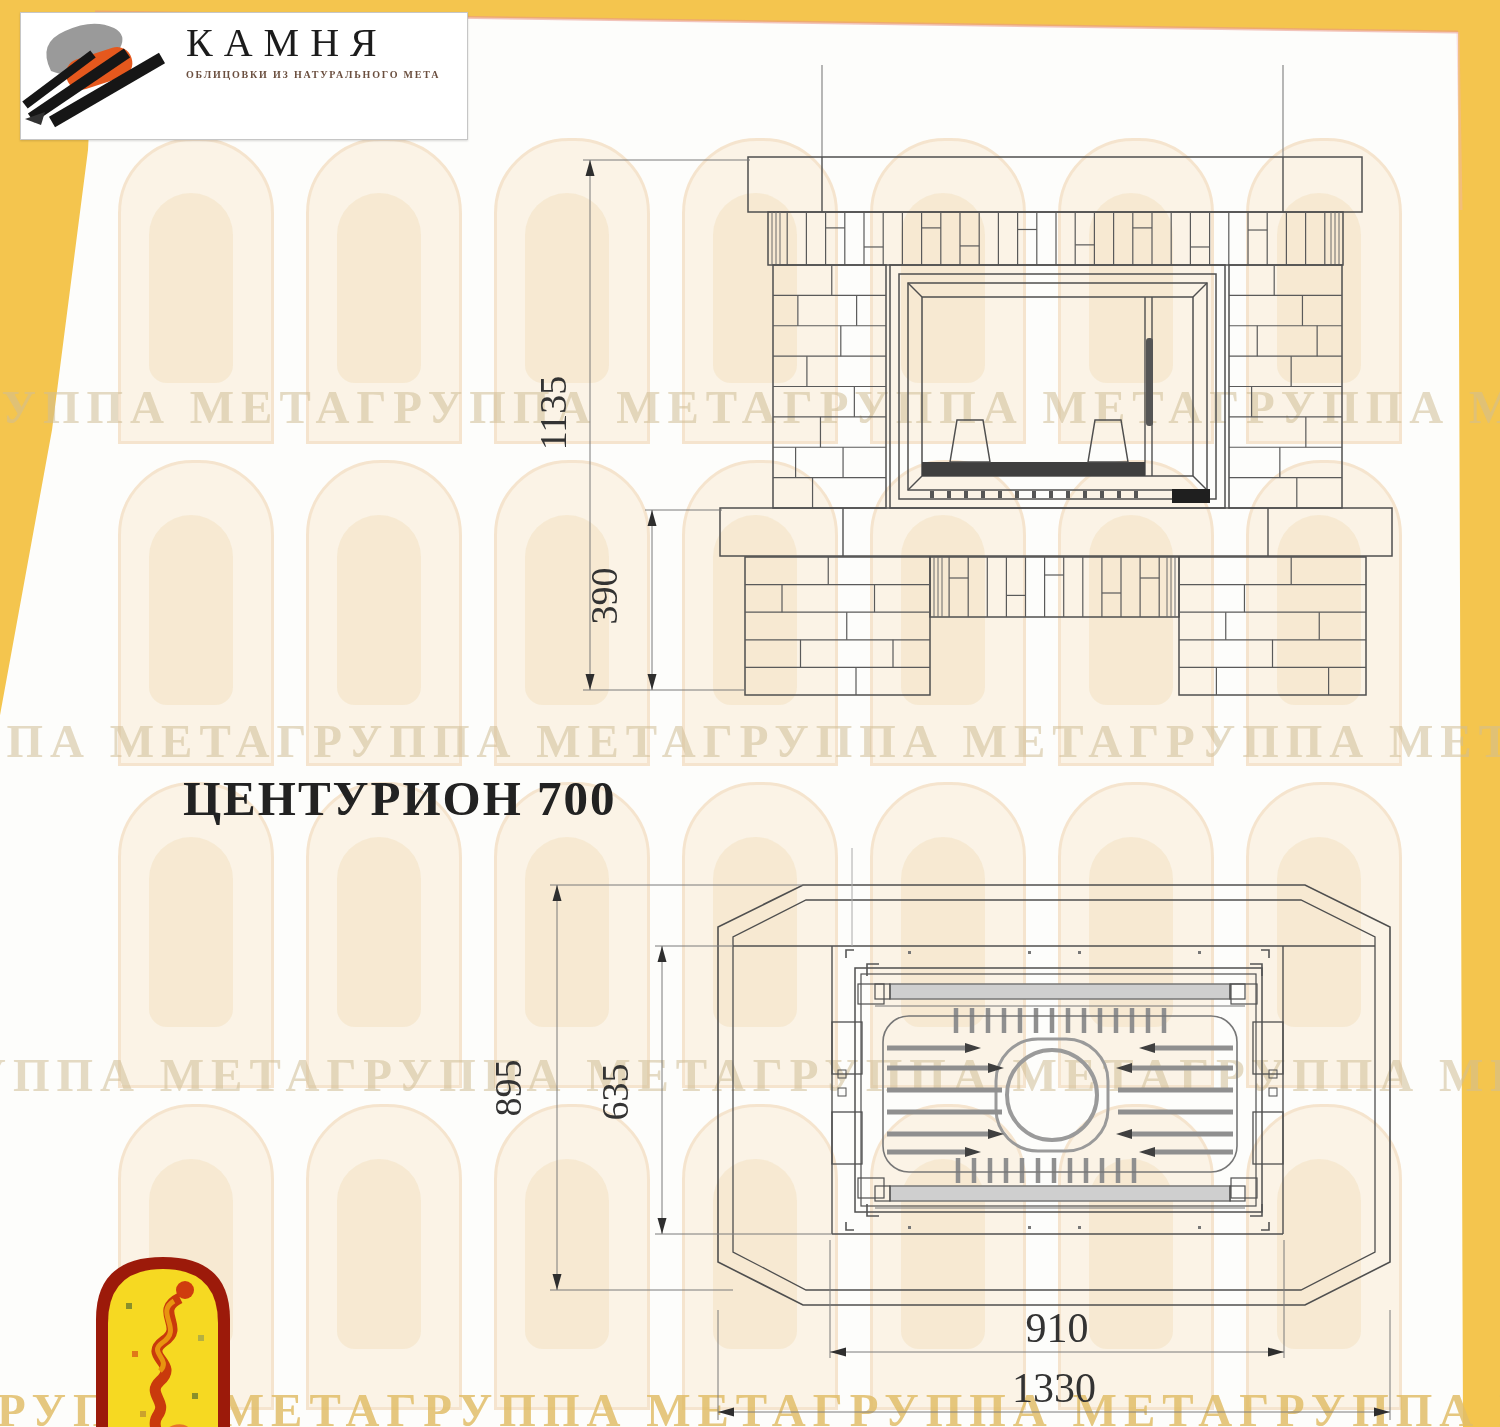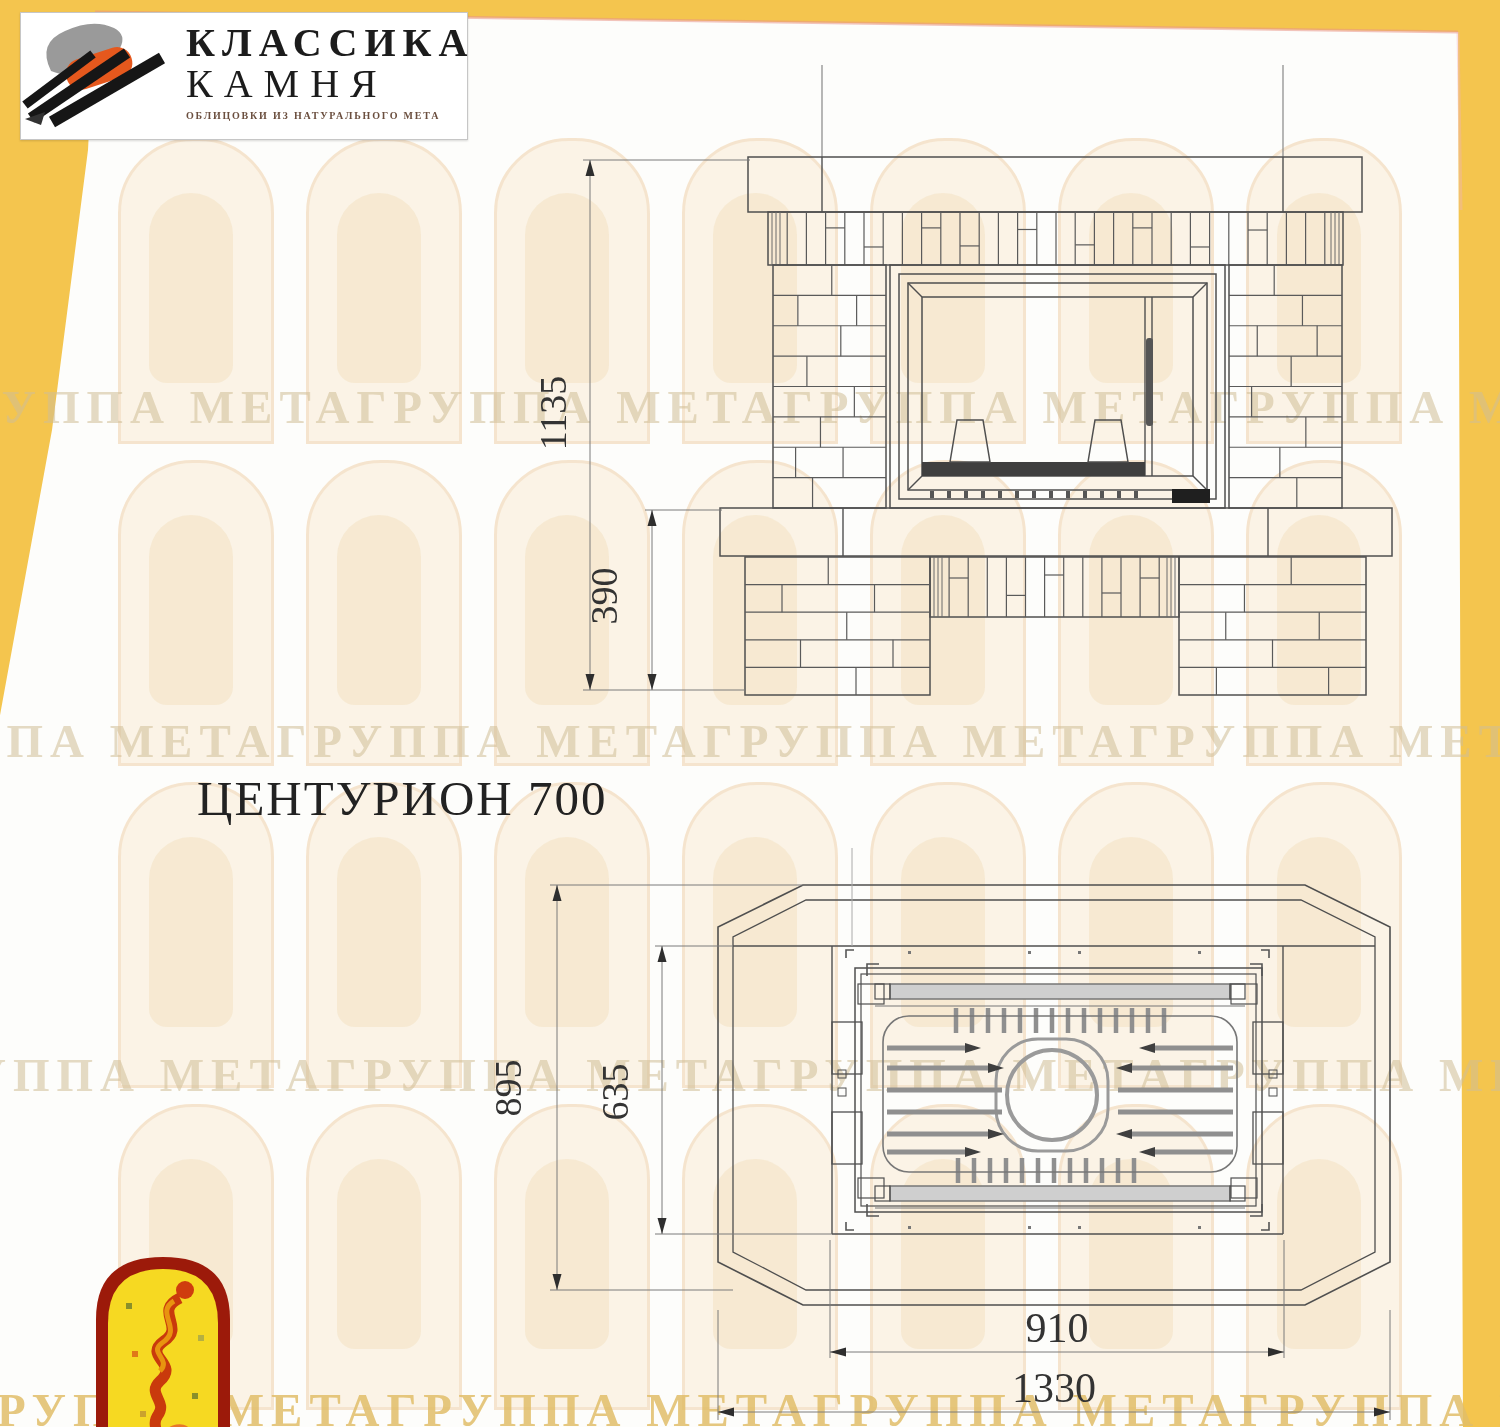--- a/index.html
+++ b/index.html
@@ -20,21 +20,21 @@
     letter-spacing:7px;color:var(--wm-tan);font-family:"Liberation Serif",serif;}
   .wm-band.gold{color:var(--wm-gold);}
   
   #logo-box{position:absolute;left:20px;top:12px;width:446px;height:126px;background:#ffffff;
     border:1px solid #c6c6c6;box-shadow:0 1px 2px rgba(0,0,0,.15);}
   #logo-text{position:absolute;left:165px;top:10px;color:#1c1c1c;}
   .logo-l1{font-size:40px;font-weight:600;letter-spacing:7px;line-height:1.02;}
   .logo-l2{font-size:40px;font-weight:400;letter-spacing:11px;line-height:1.02;}
   .logo-tag{font-size:10px;font-weight:bold;letter-spacing:1.8px;color:#6b4f3f;margin-top:5px;}
   
-  #model-title{position:absolute;left:197px;top:770px;font-size:49px;font-weight:normal;
+  #model-title{position:absolute;left:183px;top:770px;font-size:49px;font-weight:bold;
     letter-spacing:2px;color:#222;}
   
   text.dim{fill:#333;font-family:"Liberation Serif",serif;font-size:38px;}
   text.dimh{fill:#333;font-family:"Liberation Serif",serif;font-size:42px;}
 </style>
 </head>
 <body>
 
 <div id="canvas">
 
@@ -384,21 +384,20 @@
   <div id="logo-box">
     <svg width="160" height="120">
       <path d="M30,58 Q16,30 44,18 Q72,5 93,15 Q106,22 99,35 L77,53 Q52,67 30,58 Z" fill="#9a9a9a"></path>
       <rect x="44" y="40" width="68" height="31" rx="15" fill="var(--logo-orange)" transform="rotate(-18 78 55)"></rect>
       <line x1="4" y1="92" x2="72" y2="41" stroke="#161616" stroke-width="9"></line>
       <line x1="10" y1="105" x2="106" y2="40" stroke="#161616" stroke-width="11"></line>
       <line x1="31" y1="109" x2="141" y2="45" stroke="#161616" stroke-width="12"></line>
       <path d="M4,106 l20,-7 l-4,13 z" fill="#333"></path>
     </svg>
     <div id="logo-text">
-      <div class="logo-l1">КЛАССИКА</div>
       <div class="logo-l2">КАМНЯ</div>
       <div class="logo-tag">ОБЛИЦОВКИ ИЗ НАТУРАЛЬНОГО МЕТА</div>
     </div>
   </div>
 
   <div id="model-title">ЦЕНТУРИОН 700</div>
 
   <svg style="left:88px;top:1243px" width="150" height="240">
     <path d="M8,240 L8,76 Q8,14 75,14 Q142,14 142,76 L142,240 Z" fill="var(--arch-red)"></path>
     <path d="M20,240 L20,80 Q20,26 75,26 Q130,26 130,80 L130,240 Z" fill="var(--arch-yellow)"></path>

